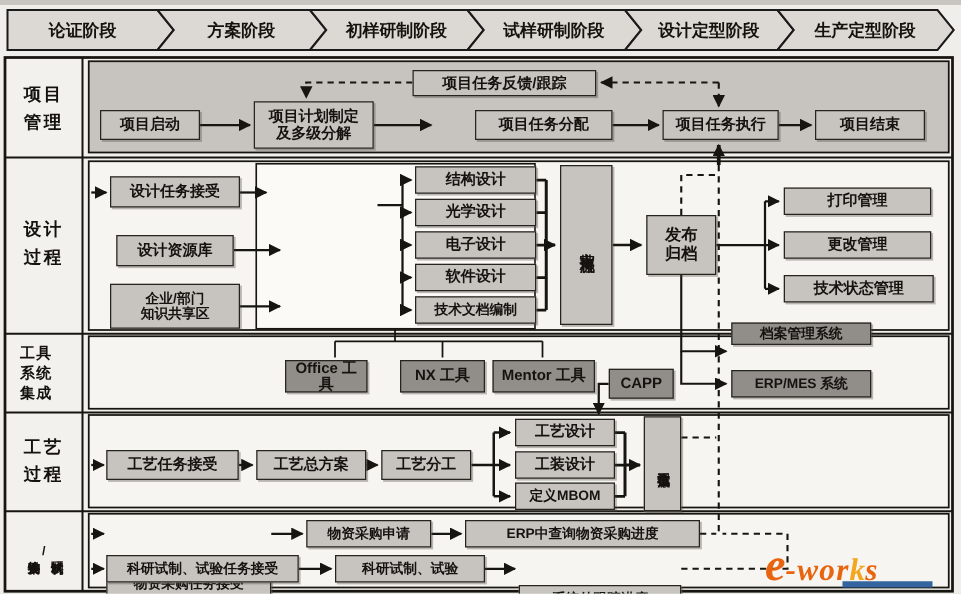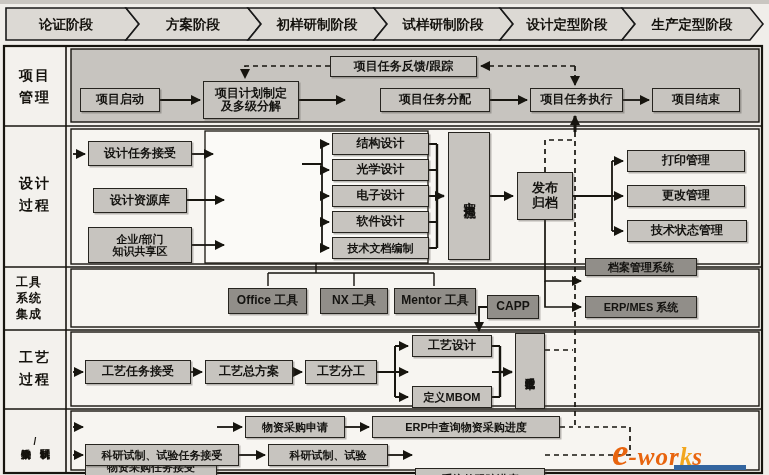--- a/index.html
+++ b/index.html
@@ -219,21 +219,21 @@
   <div class="bx" style="left:627px;top:150px;width:118px;height:22px;">
     <span>打印管理</span>
   </div>
   <div class="bx" style="left:627px;top:185px;width:118px;height:22px;">
     <span>更改管理</span>
   </div>
   <div class="bx" style="left:627px;top:220px;width:120px;height:22px;">
     <span>技术状态管理</span>
   </div>
 
-  <div class="bx dark" style="left:228px;top:288px;width:79px;height:26px;">
+  <div class="bx dark" style="left:228px;top:288px;width:66px;height:26px;">
     <span>Office 工具</span>
   </div>
   <div class="bx dark" style="left:320px;top:288px;width:68px;height:26px;">
     <span>NX 工具</span>
   </div>
   <div class="bx dark" style="left:394px;top:288px;width:82px;height:26px;">
     <span>Mentor 工具</span>
   </div>
   <div class="bx dark" style="left:487px;top:295px;width:52px;height:24px;">
     <span>CAPP</span>
@@ -249,20 +249,23 @@
     <span>工艺任务接受</span>
   </div>
   <div class="bx" style="left:205px;top:360px;width:88px;height:24px;">
     <span>工艺总方案</span>
   </div>
   <div class="bx" style="left:305px;top:360px;width:72px;height:24px;">
     <span>工艺分工</span>
   </div>
   <div class="bx" style="left:412px;top:335px;width:80px;height:22px;">
     <span>工艺设计</span>
+  </div>
+  <div class="bx" style="left:412px;top:361px;width:80px;height:22px;">
+    <span>工装设计</span>
   </div>
   <div class="bx f11" style="left:412px;top:386px;width:80px;height:22px;">
     <span>定义MBOM</span>
   </div>
   <div class="bx" style="left:515px;top:333px;width:30px;height:76px;">
     <span class="vert f10" style="letter-spacing:0;">工艺审批流程</span>
   </div>
 
   <div class="bx f11" style="left:85px;top:416px;width:132px;height:22px;margin-top:40px;">
     <span>物资采购任务接受</span>

